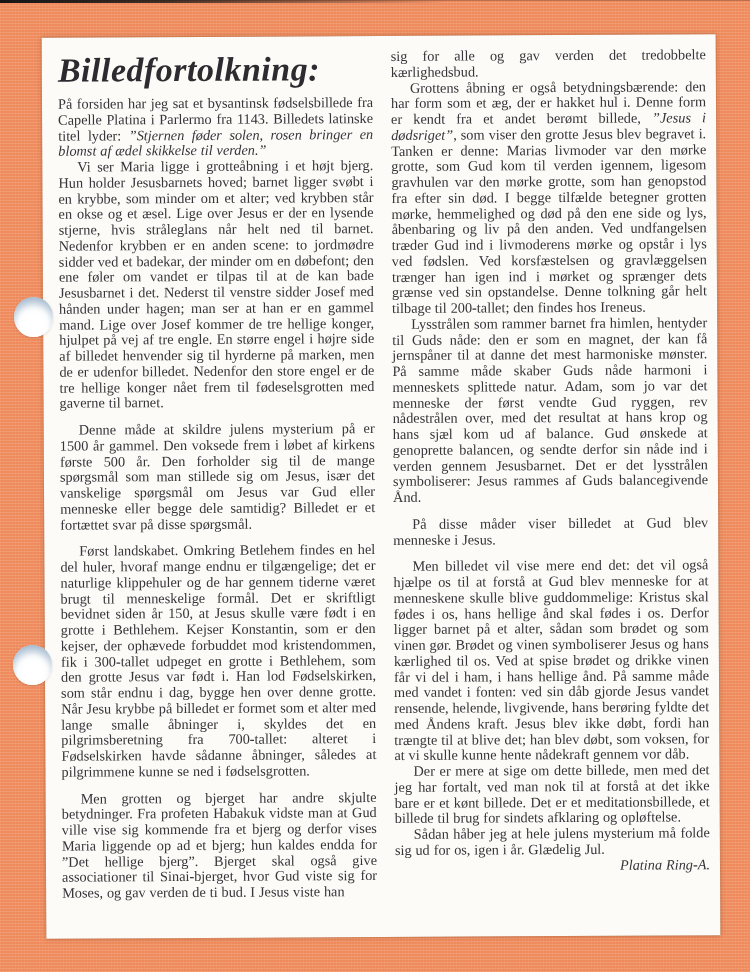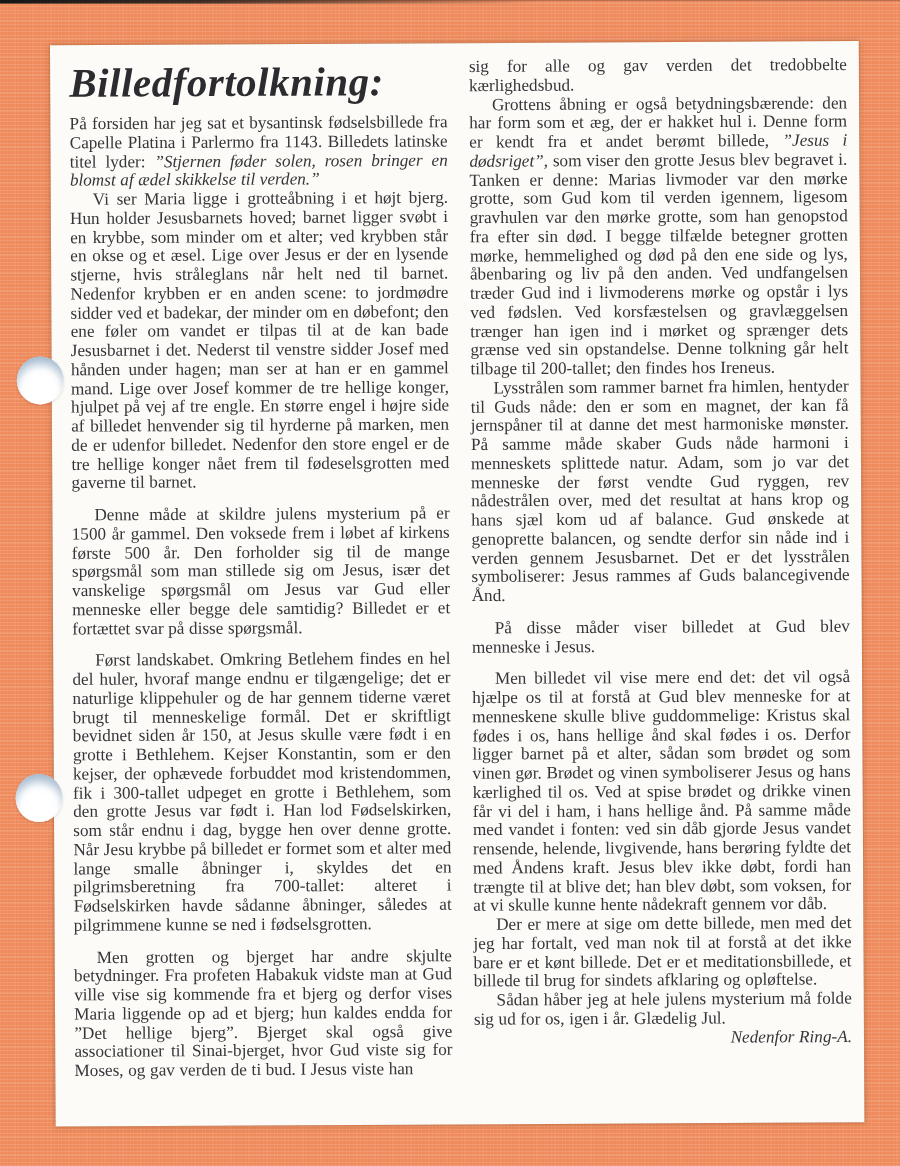--- a/index.html
+++ b/index.html
@@ -79,21 +79,21 @@
           <p class="para indent gap"><span>Men grotten og bjerget har andre skjulte betydninger. Fra profeten Habakuk vidste man at Gud ville vise sig kommende fra et bjerg og derfor vises Maria liggende op ad et bjerg; hun kaldes endda for ”Det hellige bjerg”. Bjerget skal også give associationer til Sinai-bjerget, hvor Gud viste sig for Moses, og gav verden de ti bud. I Jesus viste han</span></p>
         </div>
       <div class="col" id="col-right">
           <p class="para"><span>sig for alle og gav verden det tredobbelte kærlighedsbud.</span></p>
           <p class="para indent"><span>Grottens åbning er også betydningsbærende: den har form som et æg, der er hakket hul i. Denne form er kendt fra et andet berømt billede, </span><span class="it">”Jesus i dødsriget”</span><span>, som viser den grotte Jesus blev begravet i. Tanken er denne: Marias livmoder var den mørke grotte, som Gud kom til verden igennem, ligesom gravhulen var den mørke grotte, som han genopstod fra efter sin død. I begge tilfælde betegner grotten mørke, hemmelighed og død på den ene side og lys, åbenbaring og liv på den anden. Ved undfangelsen træder Gud ind i livmoderens mørke og opstår i lys ved fødslen. Ved korsfæstelsen og gravlæggelsen trænger han igen ind i mørket og sprænger dets grænse ved sin opstandelse. Denne tolkning går helt tilbage til 200-tallet; den findes hos Ireneus.</span></p>
           <p class="para indent"><span>Lysstrålen som rammer barnet fra himlen, hentyder til Guds nåde: den er som en magnet, der kan få jernspåner til at danne det mest harmoniske mønster. På samme måde skaber  Guds nåde harmoni i menneskets splittede natur. Adam, som jo var det menneske der først vendte Gud ryggen, rev nådestrålen over, med det resultat at hans krop og hans sjæl kom ud af balance. Gud ønskede at genoprette balancen, og sendte derfor sin nåde ind i verden gennem Jesusbarnet. Det er det lysstrålen symboliserer: Jesus rammes af Guds balancegivende Ånd.</span></p>
           <p class="para indent gap"><span>På disse måder viser billedet at Gud blev menneske i Jesus.</span></p>
           <p class="para indent gap"><span>Men billedet vil vise mere end det: det vil også hjælpe os til at forstå at Gud blev menneske for at menneskene skulle blive guddommelige: Kristus skal fødes i os, hans hellige ånd skal fødes i os. Derfor ligger barnet på et alter, sådan som brødet og som vinen gør. Brødet og vinen symboliserer Jesus og hans kærlighed til os. Ved at spise brødet og drikke vinen får vi del i ham, i hans hellige ånd. På samme måde med vandet i fonten: ved sin dåb gjorde Jesus vandet rensende, helende, livgivende, hans berøring fyldte det med Åndens kraft. Jesus blev ikke døbt, fordi han trængte til at blive det; han blev døbt, som voksen, for at vi skulle kunne hente nådekraft gennem vor dåb.</span></p>
           <p class="para indent"><span>Der er mere at sige om dette billede, men med det jeg har fortalt, ved man nok til at forstå at det ikke bare er et kønt  billede. Det er et meditationsbillede, et billede til brug for sindets afklaring og opløftelse.</span></p>
           <p class="para indent"><span>Sådan håber jeg at hele julens mysterium må folde sig ud for os, igen i år.  Glædelig Jul.</span></p>
-          <p class="para align-right"><span class="it">Nedenfor Ring-A.</span></p>
+          <p class="para align-right"><span class="it">Platina Ring-A.</span></p>
         </div>
     </div>
   </div>
 
   <div class="hole" id="hole-top"></div>
   <div class="hole" id="hole-bottom"></div>
 
   <div class="scan-top-hairline"></div>
   <div class="scan-top"></div>
 </div>

